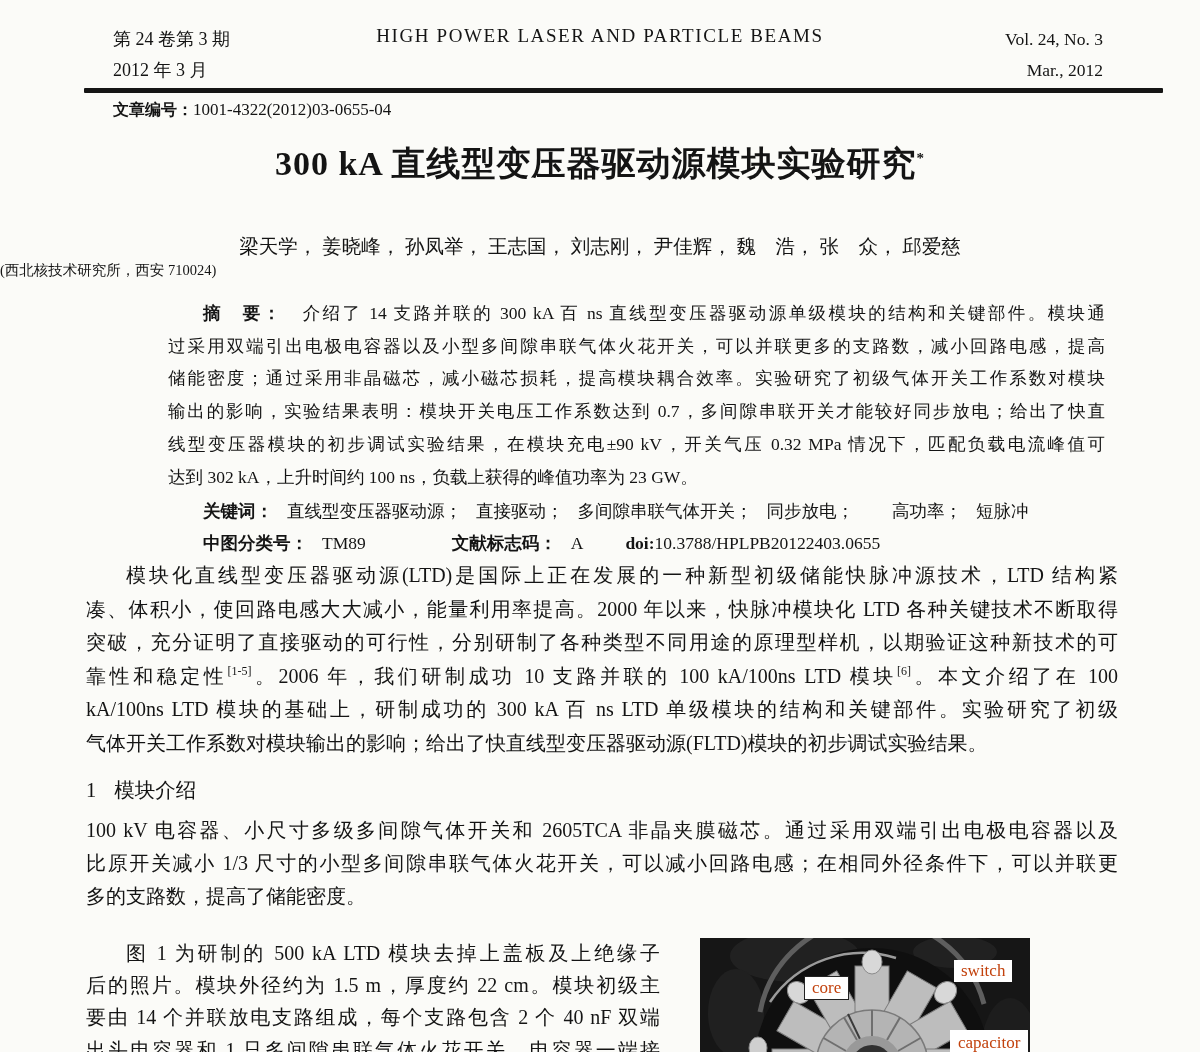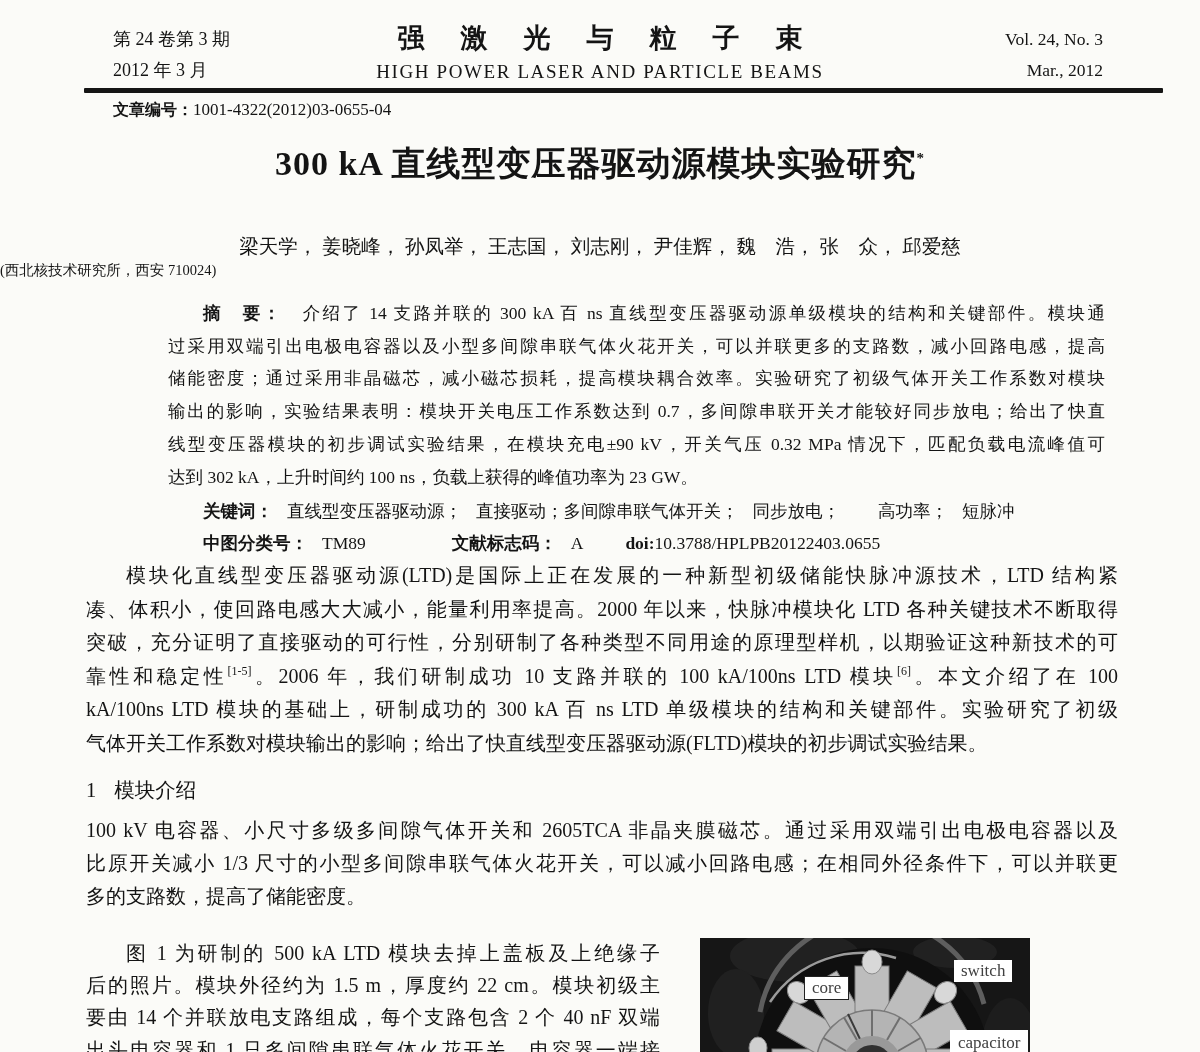--- a/index.html
+++ b/index.html
@@ -34,36 +34,35 @@
   .para1{left:86px;top:814px;width:1032px;font-size:20px;line-height:33px;}
   .para2{left:86px;top:937px;width:574px;font-size:20px;line-height:32.2px;}
   
   .tline{text-align:justify;text-align-last:justify;}
   .tline.first{text-indent:2em;}
   [data-last="left"] .tline.last{text-align-last:left;}
   sup{font-size:0.6em;vertical-align:super;line-height:0;}
   
   .photo{left:700px;top:938px;width:330px;height:230px;background:#161616;}
   .photo svg{display:block;}
-  .phlabel{position:absolute;background:#fff;color:#404040;font-size:17px;line-height:20px;
+  .phlabel{position:absolute;background:#fff;color:#c2410c;font-size:17px;line-height:20px;
     padding:1px 7px;font-family:"Liberation Serif","DejaVu Serif",serif;}
   .lab-core{left:104px;top:38px;border:1.5px solid #222;}
   .lab-switch{left:254px;top:22px;}
   .lab-capacitor{left:250px;top:92px;padding:3px 8px;}
 </style>
 </head>
 <body>
 
 <div class="abs hl">
   <div>第 24 卷第 3 期</div>
   <div>2012 年 3 月</div>
 </div>
 
 <div class="abs hc">
-  <div class="hc-cn">强激光与粒子束</div>
   <div class="hc-en">HIGH POWER LASER AND PARTICLE BEAMS</div>
 </div>
 
 <div class="abs hrgt">
   <div>Vol. 24, No. 3</div>
   <div>Mar., 2012</div>
 </div>
 
 <div class="abs rule"></div>
 
@@ -82,21 +81,21 @@
 <div class="abs abstract" data-last="left">
     <div class="tline first"><b>摘　要：　</b><span>介绍了 14 支路并联的 300 kA 百 ns 直线型变压器驱动源单级模块的结构和关键部件。模块通</span></div>
     <div class="tline"><span>过采用双端引出电极电容器以及小型多间隙串联气体火花开关，可以并联更多的支路数，减小回路电感，提高</span></div>
     <div class="tline"><span>储能密度；通过采用非晶磁芯，减小磁芯损耗，提高模块耦合效率。实验研究了初级气体开关工作系数对模块</span></div>
     <div class="tline"><span>输出的影响，实验结果表明：模块开关电压工作系数达到 0.7，多间隙串联开关才能较好同步放电；给出了快直</span></div>
     <div class="tline"><span>线型变压器模块的初步调试实验结果，在模块充电±90 kV，开关气压 0.32 MPa 情况下，匹配负载电流峰值可</span></div>
     <div class="tline last"><span>达到 302 kA，上升时间约 100 ns，负载上获得的峰值功率为 23 GW。</span></div>
   </div>
 
 <div class="abs kw">
-  <b>关键词：</b><span class="sep"></span><span id="kw-items"><span style="margin-right: 14px;">直线型变压器驱动源；</span><span style="">直接驱动；</span><span style="margin-right: 14px;">多间隙串联气体开关；</span><span style="margin-right: 14px;">同步放电；</span><span style="margin-right: 14px; margin-left: 24px;">高功率；</span><span style="margin-right: 0px;">短脉冲</span></span>
+  <b>关键词：</b><span class="sep"></span><span id="kw-items"><span style="margin-right: 14px;">直线型变压器驱动源；</span><span style="margin-right: 14px;">直接驱动；</span><span style="margin-right: 14px;">多间隙串联气体开关；</span><span style="margin-right: 14px;">同步放电；</span><span style="margin-right: 14px; margin-left: 24px;">高功率；</span><span style="margin-right: 0px;">短脉冲</span></span>
 </div>
 
 <div class="abs clc">
   <b>中图分类号：</b><span class="g1">TM89</span><b class="g2">文献标志码：</b><span class="g3">A</span><b class="g4">doi:</b><span>10.3788/HPLPB20122403.0655</span>
 </div>
 
 <div class="abs intro" data-last="left">
     <div class="tline first"><span>模块化直线型变压器驱动源(LTD)是国际上正在发展的一种新型初级储能快脉冲源技术，LTD 结构紧</span></div>
     <div class="tline"><span>凑、体积小，使回路电感大大减小，能量利用率提高。2000 年以来，快脉冲模块化 LTD 各种关键技术不断取得</span></div>
     <div class="tline"><span>突破，充分证明了直接驱动的可行性，分别研制了各种类型不同用途的原理型样机，以期验证这种新技术的可</span></div>

